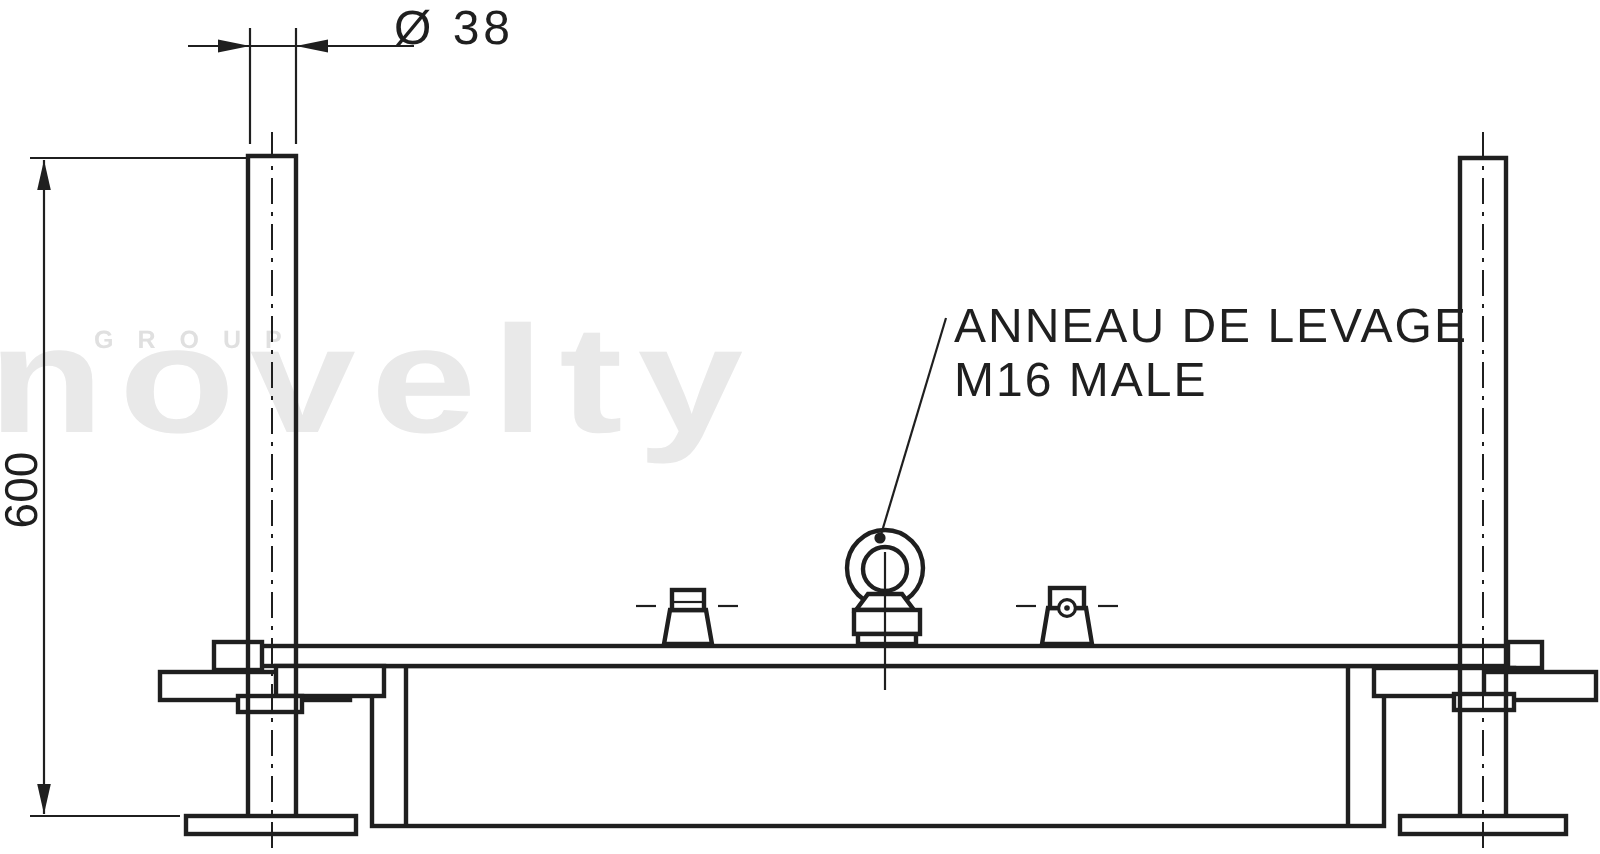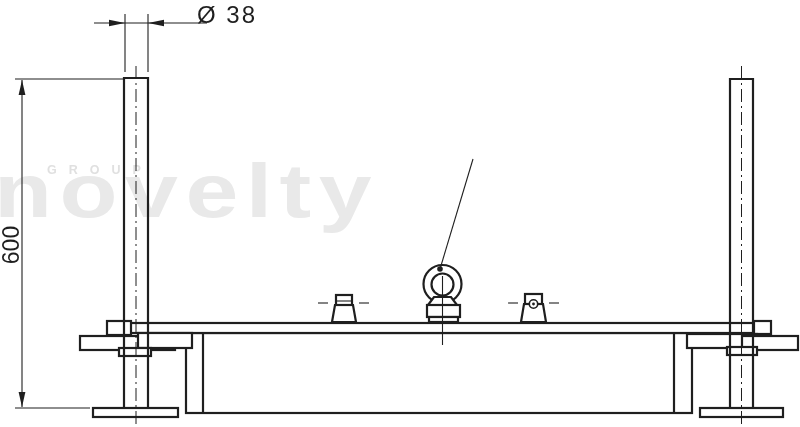--- a/index.html
+++ b/index.html
@@ -136,14 +136,18 @@
       <line x1="15" y1="408" x2="90" y2="408" class="thin"></line>
       <line x1="22" y1="80" x2="22" y2="407" class="thin"></line>
       <polygon points="22,80 18.6,95 25.4,95" class="arrow"></polygon>
       <polygon points="22,407 18.6,392 25.4,392" class="arrow"></polygon>
     </g>
   </svg>
 
   <div class="dim-label dia-label">Ø 38</div>
   <div class="dim-label h-label">600</div>
 
+  <div class="callout">
+    <div>ANNEAU DE LEVAGE</div>
+    <div>M16 MALE</div>
+  </div>
 
 </div>
 
 </body></html>

